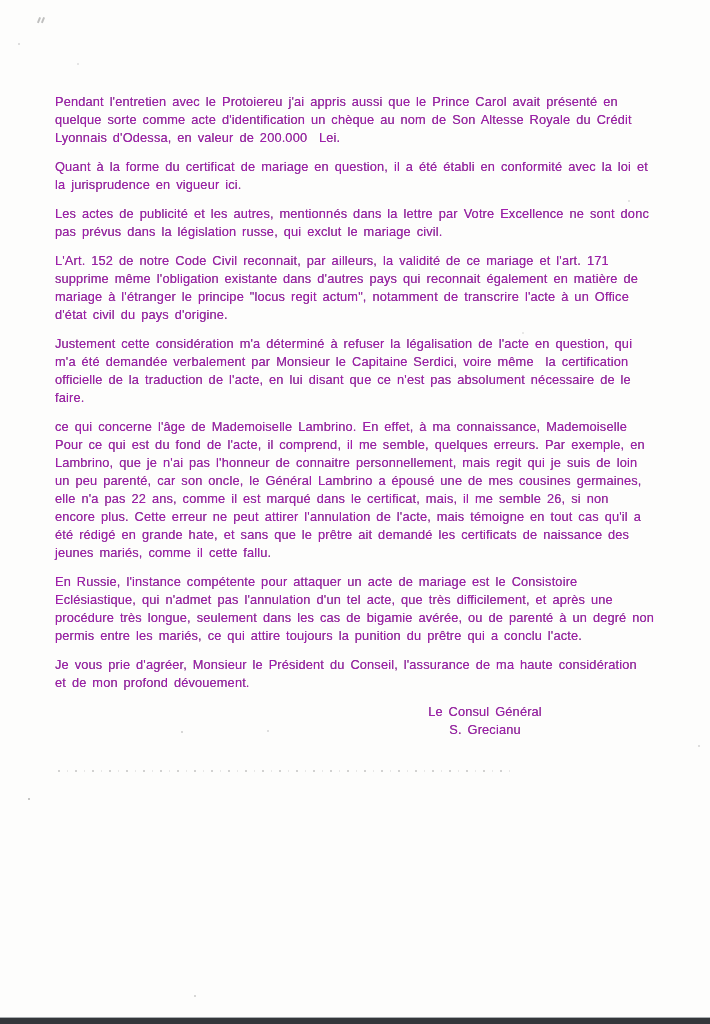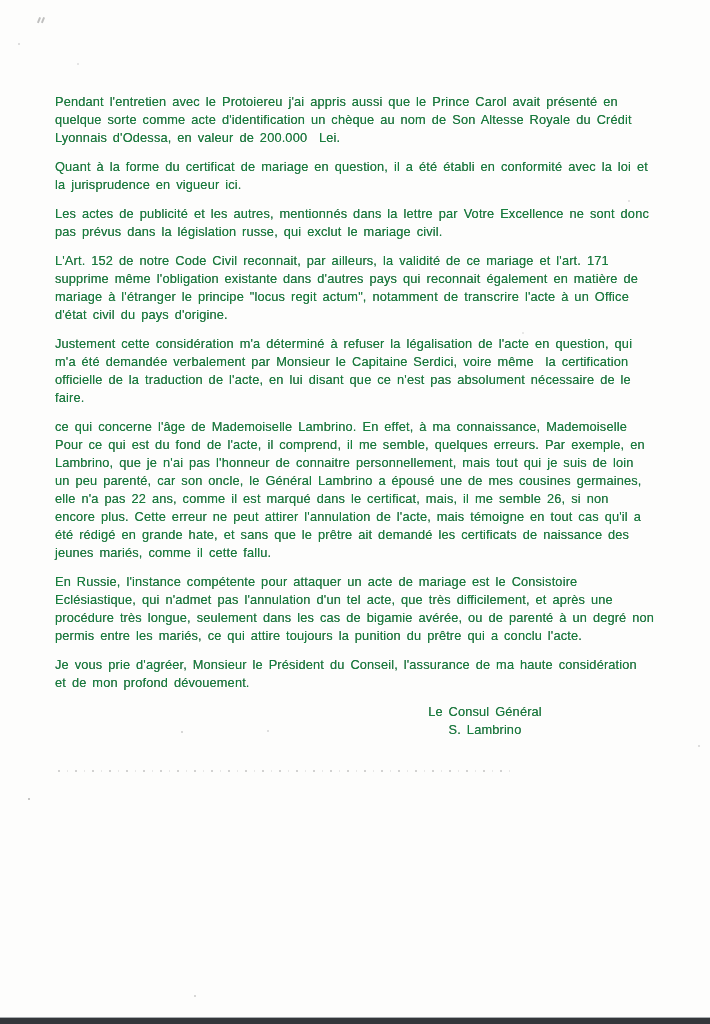--- a/index.html
+++ b/index.html
@@ -13,21 +13,21 @@
     height: 1024px;
     background: #fdfdfc;
     overflow: hidden;
     font-family: "Liberation Sans", "DejaVu Sans", sans-serif;
   }
   .letter-body {
     position: absolute;
     left: 55px;
     top: 93px;
     width: 620px;
-    color: #15803d;
+    color: #a21caf;
     font-size: 12.8px;
     letter-spacing: 0.15px;
     word-spacing: 2.2px;
     text-shadow: 0 0 0.6px rgba(43,43,43,0.65);
   }
   .paragraph { margin: 0 0 11px 0; }
   .line {
     white-space: pre;
     line-height: 18px;
     height: 18px;
@@ -127,41 +127,41 @@
         </div>
         <div class="paragraph">
           <div class="line">Justement cette considération m'a déterminé à refuser la légalisation de l'acte en question, qui</div>
           <div class="line">m'a été demandée verbalement par Monsieur le Capitaine Serdici, voire même  la certification</div>
           <div class="line">officielle de la traduction de l'acte, en lui disant que ce n'est pas absolument nécessaire de le</div>
           <div class="line">faire.</div>
         </div>
         <div class="paragraph">
           <div class="line">ce qui concerne l'âge de Mademoiselle Lambrino. En effet, à ma connaissance, Mademoiselle</div>
           <div class="line">Pour ce qui est du fond de l'acte, il comprend, il me semble, quelques erreurs. Par exemple, en</div>
-          <div class="line">Lambrino, que je n'ai pas l'honneur de connaitre personnellement, mais tout qui je suis de loin</div>
+          <div class="line">Lambrino, que je n'ai pas l'honneur de connaitre personnellement, mais regit qui je suis de loin</div>
           <div class="line">un peu parenté, car son oncle, le Général Lambrino a épousé une de mes cousines germaines,</div>
           <div class="line">elle n'a pas 22 ans, comme il est marqué dans le certificat, mais, il me semble 26, si non</div>
           <div class="line">encore plus. Cette erreur ne peut attirer l'annulation de l'acte, mais témoigne en tout cas qu'il a</div>
           <div class="line">été rédigé en grande hate, et sans que le prêtre ait demandé les certificats de naissance des</div>
           <div class="line">jeunes mariés, comme il cette fallu.</div>
         </div>
         <div class="paragraph">
           <div class="line">En Russie, l'instance compétente pour attaquer un acte de mariage est le Consistoire</div>
           <div class="line">Eclésiastique, qui n'admet pas l'annulation d'un tel acte, que très difficilement, et après une</div>
           <div class="line">procédure très longue, seulement dans les cas de bigamie avérée, ou de parenté à un degré non</div>
           <div class="line">permis entre les mariés, ce qui attire toujours la punition du prêtre qui a conclu l'acte.</div>
         </div>
         <div class="paragraph">
           <div class="line">Je vous prie d'agréer, Monsieur le Président du Conseil, l'assurance de ma haute considération</div>
           <div class="line">et de mon profond dévouement.</div>
         </div>
       </div>
     <div class="signature">
       <div class="line">Le Consul Général</div>
-      <div class="line">S. Lambrino</div>
+      <div class="line">S. Grecianu</div>
     </div>
   </div>
 
   <div class="smudge-line"></div>
   <div class="specks"></div>
   <div class="bottom-bar"></div>
 
 </div>
 
 </body></html>

